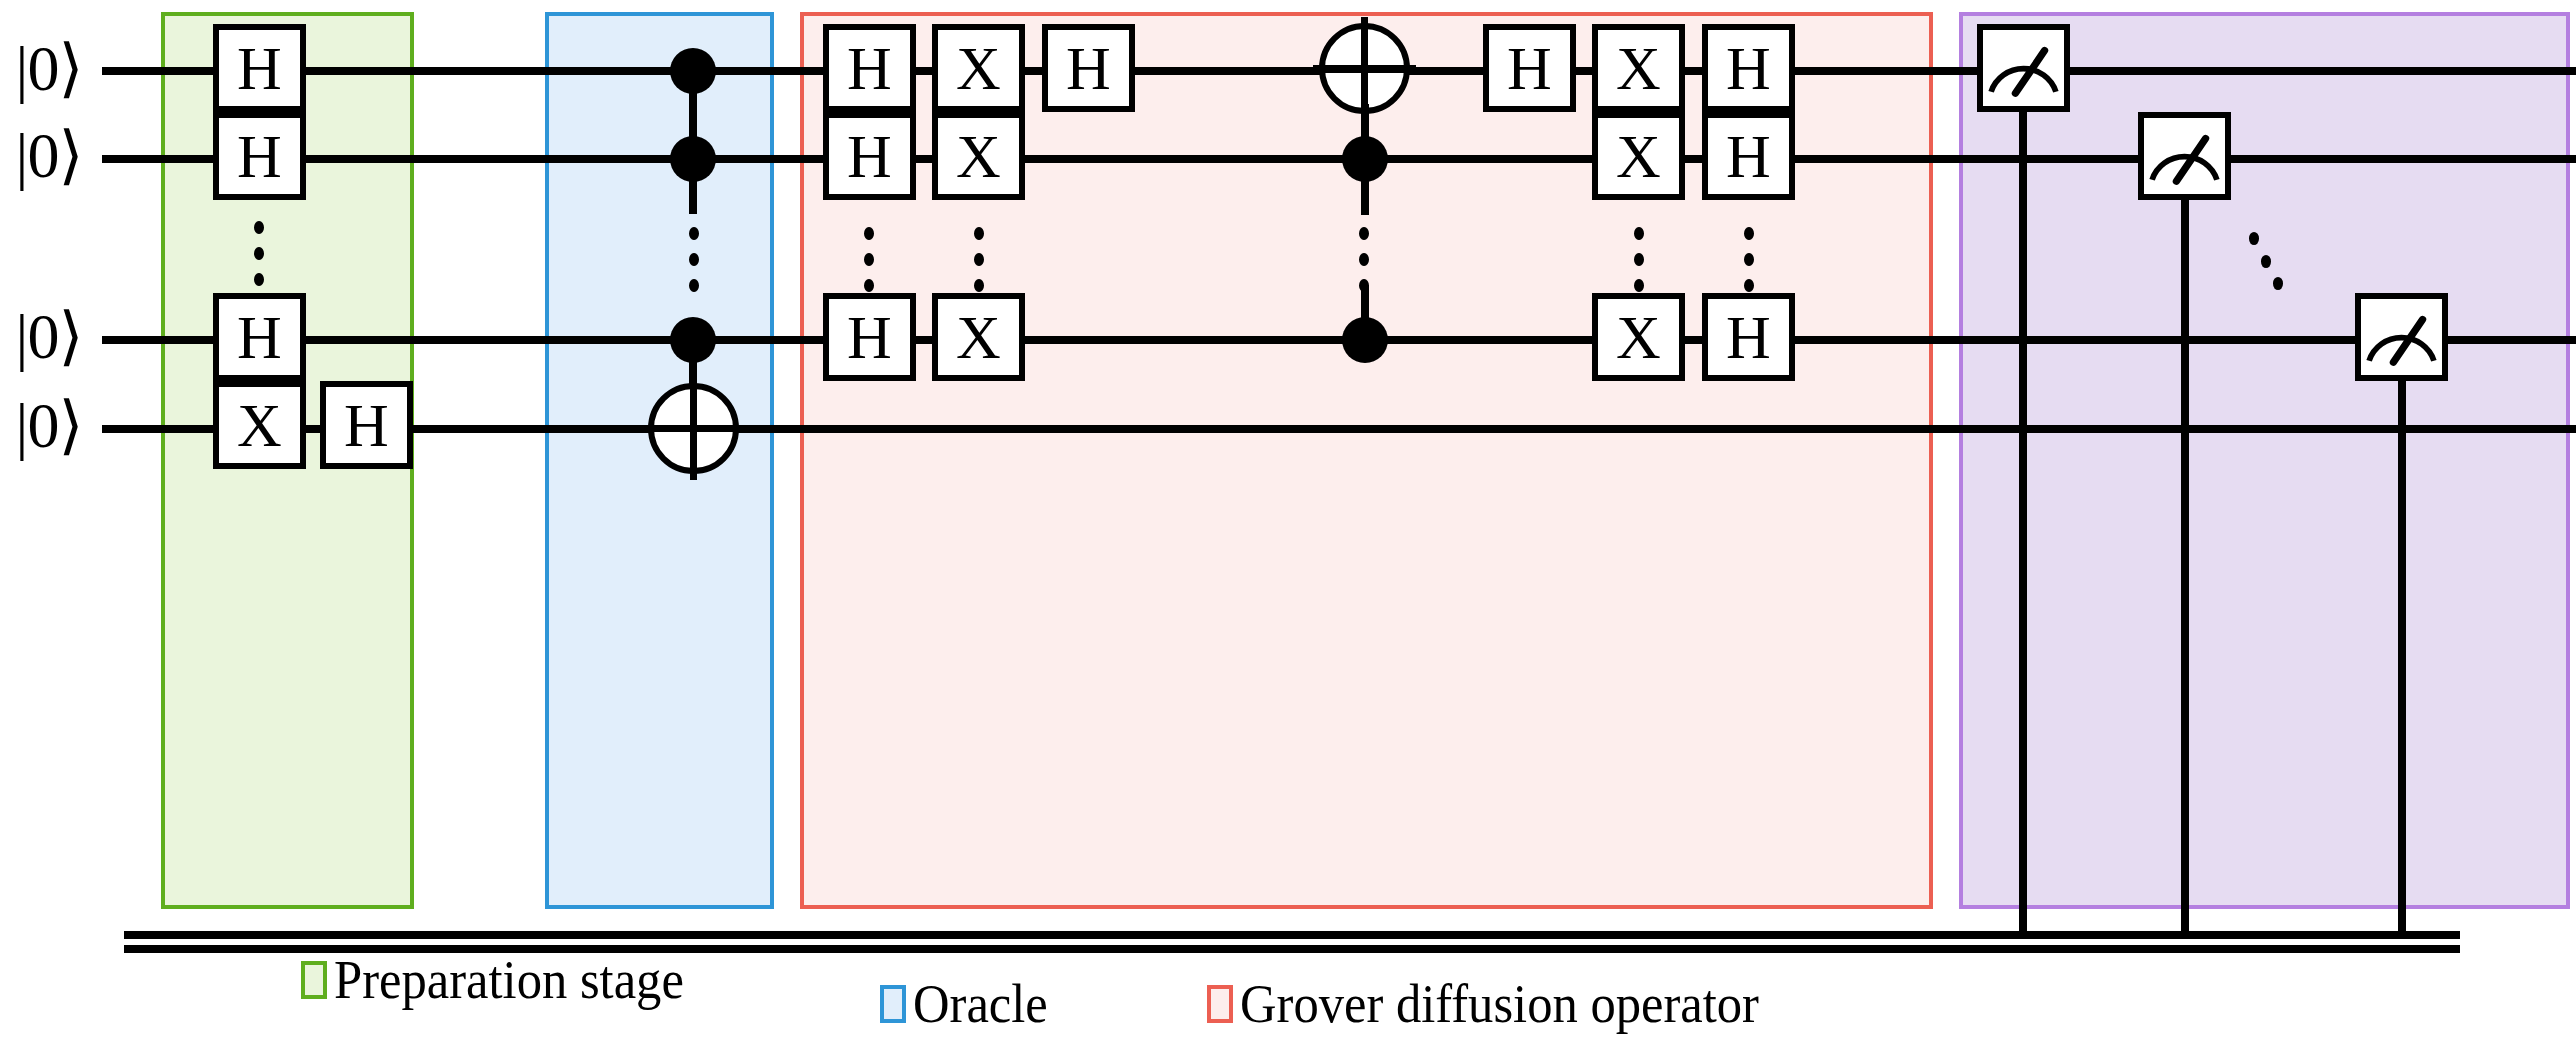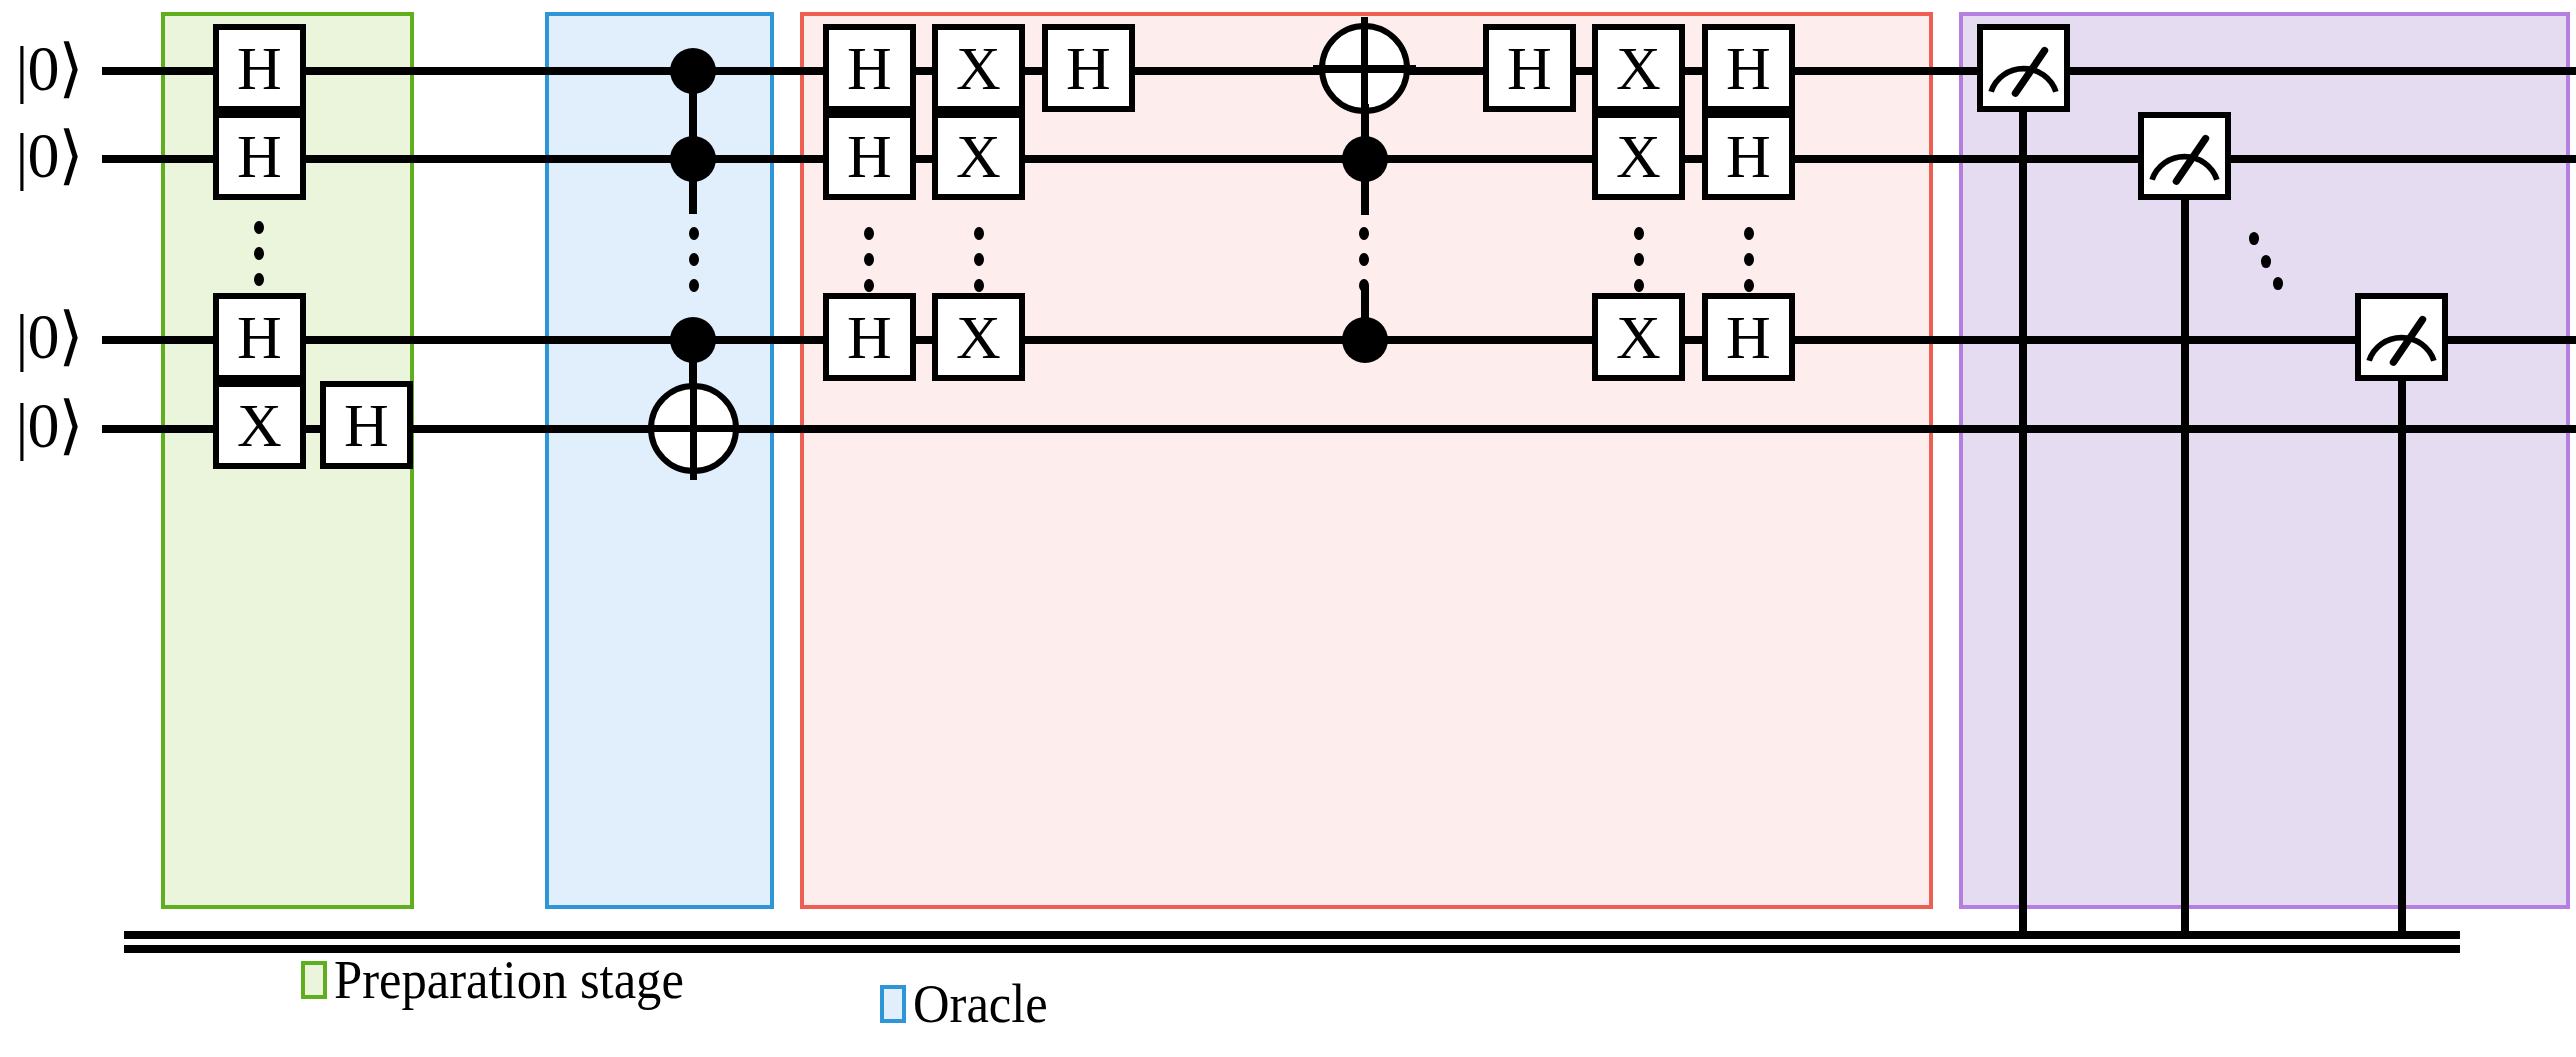--- a/index.html
+++ b/index.html
@@ -288,16 +288,20 @@
   <div class="legend-item" style="left:301px; top:952px;">
     <span class="legend-swatch" style="border-color:#5fae1e; background:#eaf5dc;"></span>
     <span class="legend-label">Preparation stage</span>
   </div>
 
   <div class="legend-item" style="left:871px; top:976px;margin-left:9px;">
     <span class="legend-swatch" style="border-color:#2e95d7; background:#e1eefb;"></span>
     <span class="legend-label">Oracle</span>
   </div>
 
+  <div class="legend-item" style="left:1207px; top:976px;">
+    <span class="legend-swatch" style="border-color:#ec5f52; background:#fdeeed;"></span>
+    <span class="legend-label">Grover diffusion operator</span>
+  </div>
 
 
 </div>
 
 
 </body></html>

